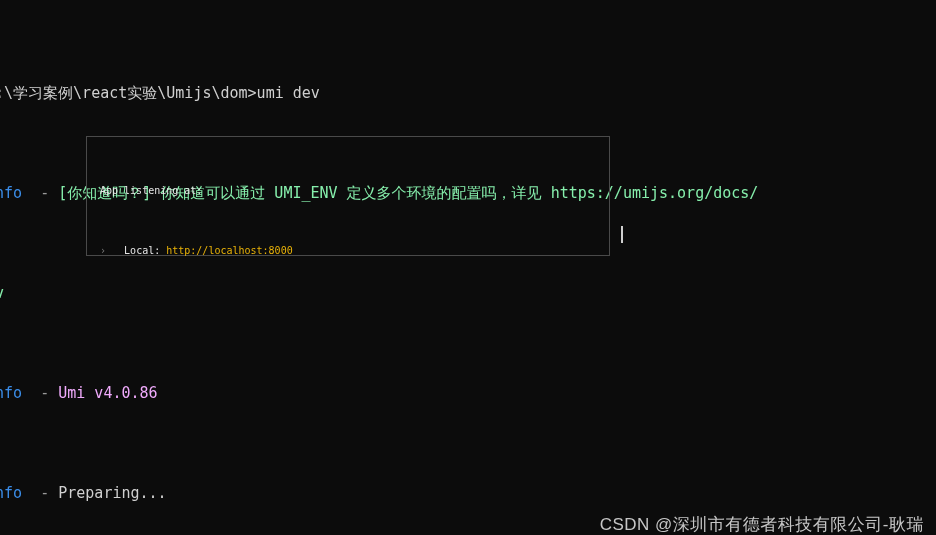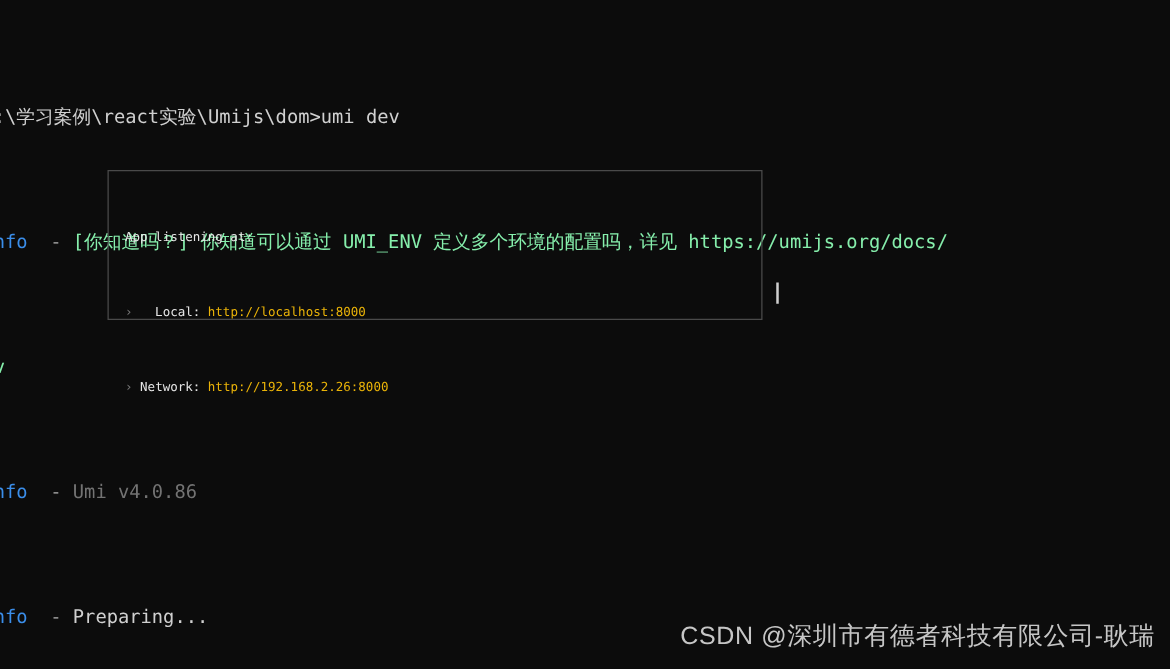--- a/index.html
+++ b/index.html
@@ -26,21 +26,21 @@
     white-space: pre;
   }
   .line {
     height: 20px;
     white-space: pre;
     color: #cccccc;
   }
   .lbl-info    { color: #3b8eea; }
   .dash        { color: #9a9a9a; }
   .txt-yellow  { color: #86efac; }
-  .txt-cyan    { color: #737373; }
+  .txt-cyan    { color: #f0abfc; }
   .txt-grey    { color: #d0d0d0; }
   .txt-green   { color: #eab308; }
   .txt-white   { color: #e6e6e6; }
   .txt-dim     { color: #7a7a7a; }
   .txt-orange  { color: #d18616; }
 
   
   #box {
     position: absolute;
     left: 86px;
@@ -65,24 +65,24 @@
     position: absolute;
     left: 621px;
     top: 226px;
     width: 2px;
     height: 17px;
     background: #cfcfcf;
   }
   #watermark {
     position: absolute;
     right: 12px;
-    bottom: 16px;
+    bottom: 0;
     color: #d6d6d6;
     font-family: "Liberation Sans", "DejaVu Sans", sans-serif;
-    font-size: 20px;
+    font-size: 17px;
     letter-spacing: 0.5px;
     opacity: 0.92;
   }
 </style>
 </head>
 <body>
 
 <div id="screen">
 
   <div id="terminal">
@@ -135,21 +135,20 @@
     
 
     
 
   </div>
 
   <div id="box"></div>
   <div id="box-inner">
     <div class="line"><span class="txt-white">App listening at:</span></div>
     <div class="line"><span class="txt-dim">›</span><span class="txt-white">   <span>Local:</span> </span><span class="txt-green">http://localhost:8000</span></div>
-    <div class="line"><span class="txt-dim">›</span><span class="txt-white"> <span>Network:</span> </span><span class="txt-green">http://192.168.2.26:8000</span></div>
     <div class="line"> </div>
   </div>
 
   <div id="cursor-bar"></div>
 
   <div id="watermark">CSDN @深圳市有德者科技有限公司-耿瑞</div>
 
 </div>
 
 </body></html>

